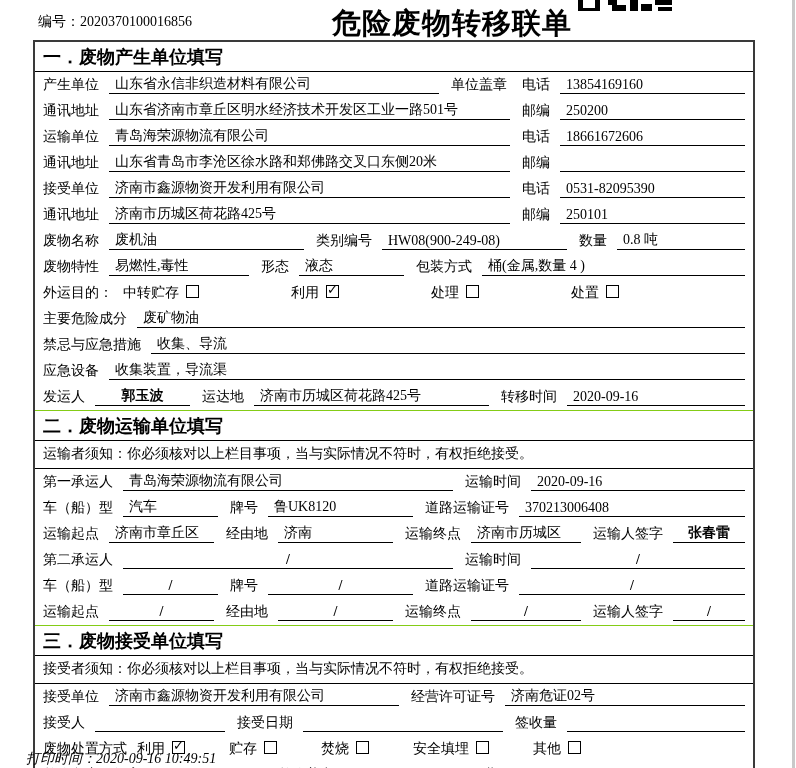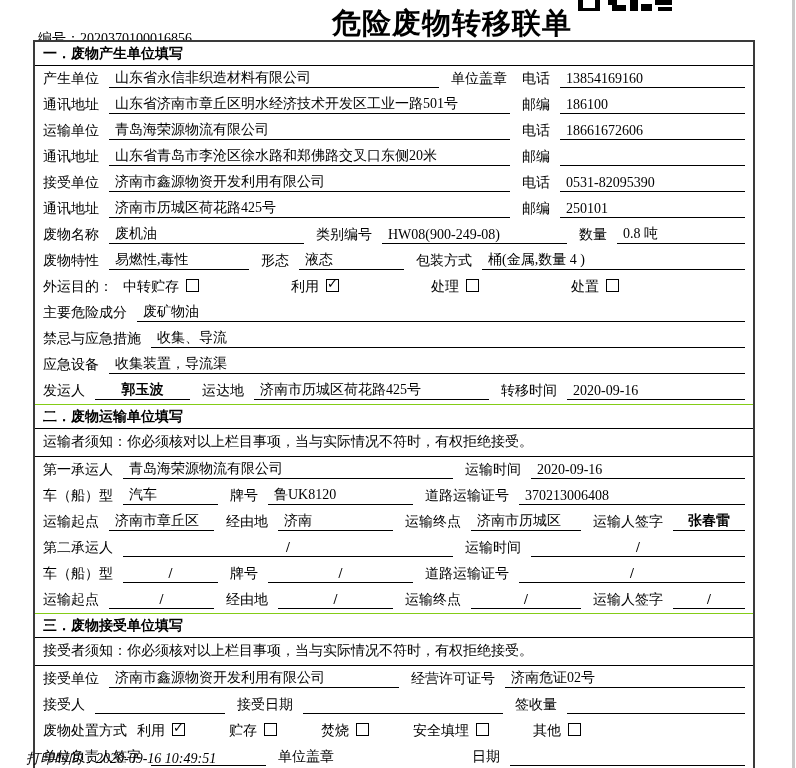--- a/index.html
+++ b/index.html
@@ -7,35 +7,35 @@
   .doc{
     position:relative;
     width:796px;height:768px;
     background:#ffffff;
     font-family:"Liberation Serif","DejaVu Serif",serif;
     font-size:14px;color:#000;
     overflow:hidden;
   }
   .page-edge{position:absolute;right:1px;top:0;width:3px;height:768px;background:#c9c9c9;}
   
-  .hdr-no{position:absolute;left:38px;top:30px;white-space:nowrap;}
+  .hdr-no{position:absolute;left:38px;top:13px;white-space:nowrap;}
   .hdr-title{
     position:absolute;left:332px;top:4px;
     font-family:"Liberation Sans","DejaVu Sans",sans-serif;
     font-size:29px;font-weight:bold;letter-spacing:1px;white-space:nowrap;
   }
   .qr{position:absolute;left:578px;top:0;}
   
   .form-table{
     position:absolute;left:33px;top:40px;width:722px;
     border:2px solid #3a3a3a;background:#fff;box-sizing:border-box;
   }
   .sec-title{
     font-family:"Liberation Sans","DejaVu Sans",sans-serif;
-    font-weight:bold;font-size:14px;
+    font-weight:bold;font-size:18px;
     padding:3px 8px 2px;border-bottom:1px solid #000;
   }
   .sec-title.mid{border-top:1px solid #84cc16;}
   .note-row{padding:4px 8px 5px;border-bottom:1px solid #000;}
   .row{
     height:26px;display:flex;align-items:flex-end;
     padding:0 8px 4px;box-sizing:border-box;
   }
   .lbl{white-space:nowrap;margin-right:10px;flex:0 0 auto;}
   .ml{margin-left:12px;}
@@ -96,21 +96,21 @@
       <span class="lbl ml">单位盖章</span>
       <span class="spacer"></span>
       <span class="lbl">电话</span>
       <span class="fld w185">13854169160</span>
     </div>
 
     <div class="row">
       <span class="lbl">通讯地址</span>
       <span class="fld grow">山东省济南市章丘区明水经济技术开发区工业一路501号</span>
       <span class="lbl ml">邮编</span>
-      <span class="fld w185">186100</span>
+      <span class="fld w185">250200</span>
     </div>
 
     <div class="row">
       <span class="lbl">运输单位</span>
       <span class="fld grow">青岛海荣源物流有限公司</span>
       <span class="lbl ml">电话</span>
       <span class="fld w185">18661672606</span>
     </div>
 
     <div class="row">

